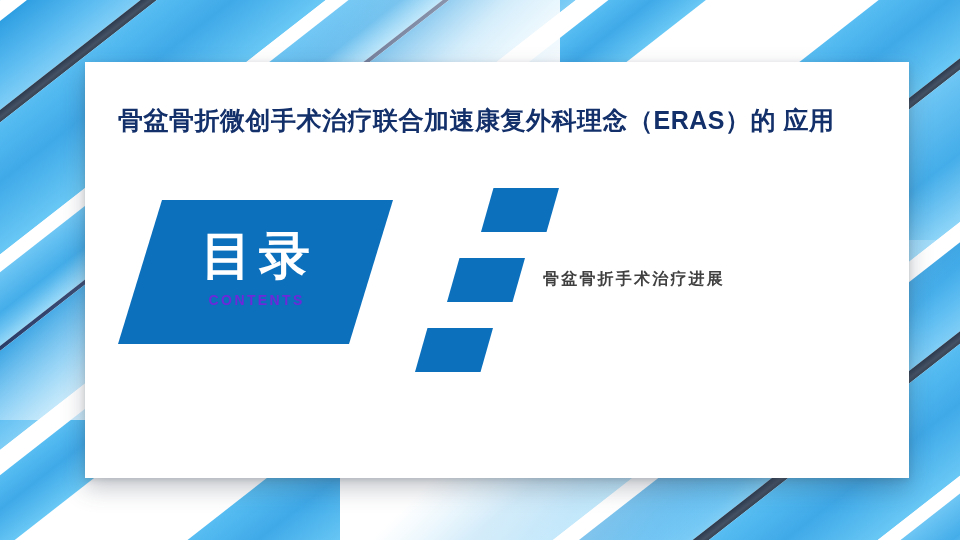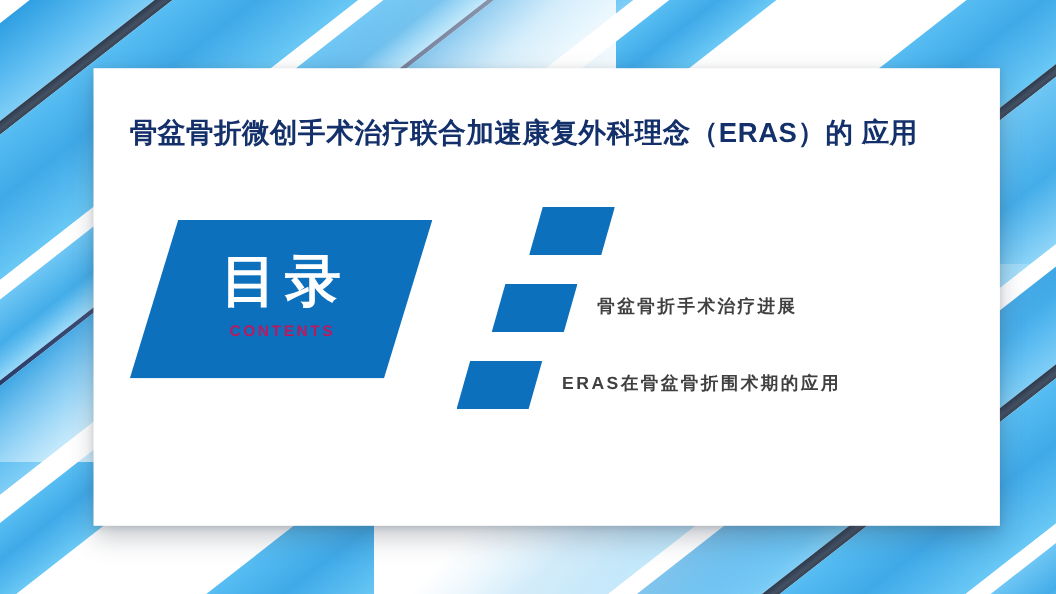--- a/index.html
+++ b/index.html
@@ -129,21 +129,21 @@
     font-size: 51px;
     font-weight: bold;
     letter-spacing: 7px;
     text-indent: 7px;
   }
   .toc-en {
     position: absolute;
     left: 0; right: 0;
     top: 92px;
     text-align: center;
-    color: #be185d;
+    color: #6d28d9;
     font-size: 14px;
     font-weight: bold;
     letter-spacing: 2.4px;
     text-indent: 2.4px;
   }
 
   
   .agenda {
     position: absolute;
     left: 330px;
@@ -249,18 +249,17 @@
 
       <div class="agenda-row r2">
         <div class="badge"></div>
         <div class="badge-num">07</div>
         <div class="agenda-label">骨盆骨折手术治疗进展</div>
       </div>
 
       <div class="agenda-row r3">
         <div class="badge"></div>
         <div class="badge-num">06</div>
-        <div class="agenda-label">ERAS在骨盆骨折围术期的应用</div>
       </div>
 
     </div>
   </div>
 </div>
 
 </body></html>

